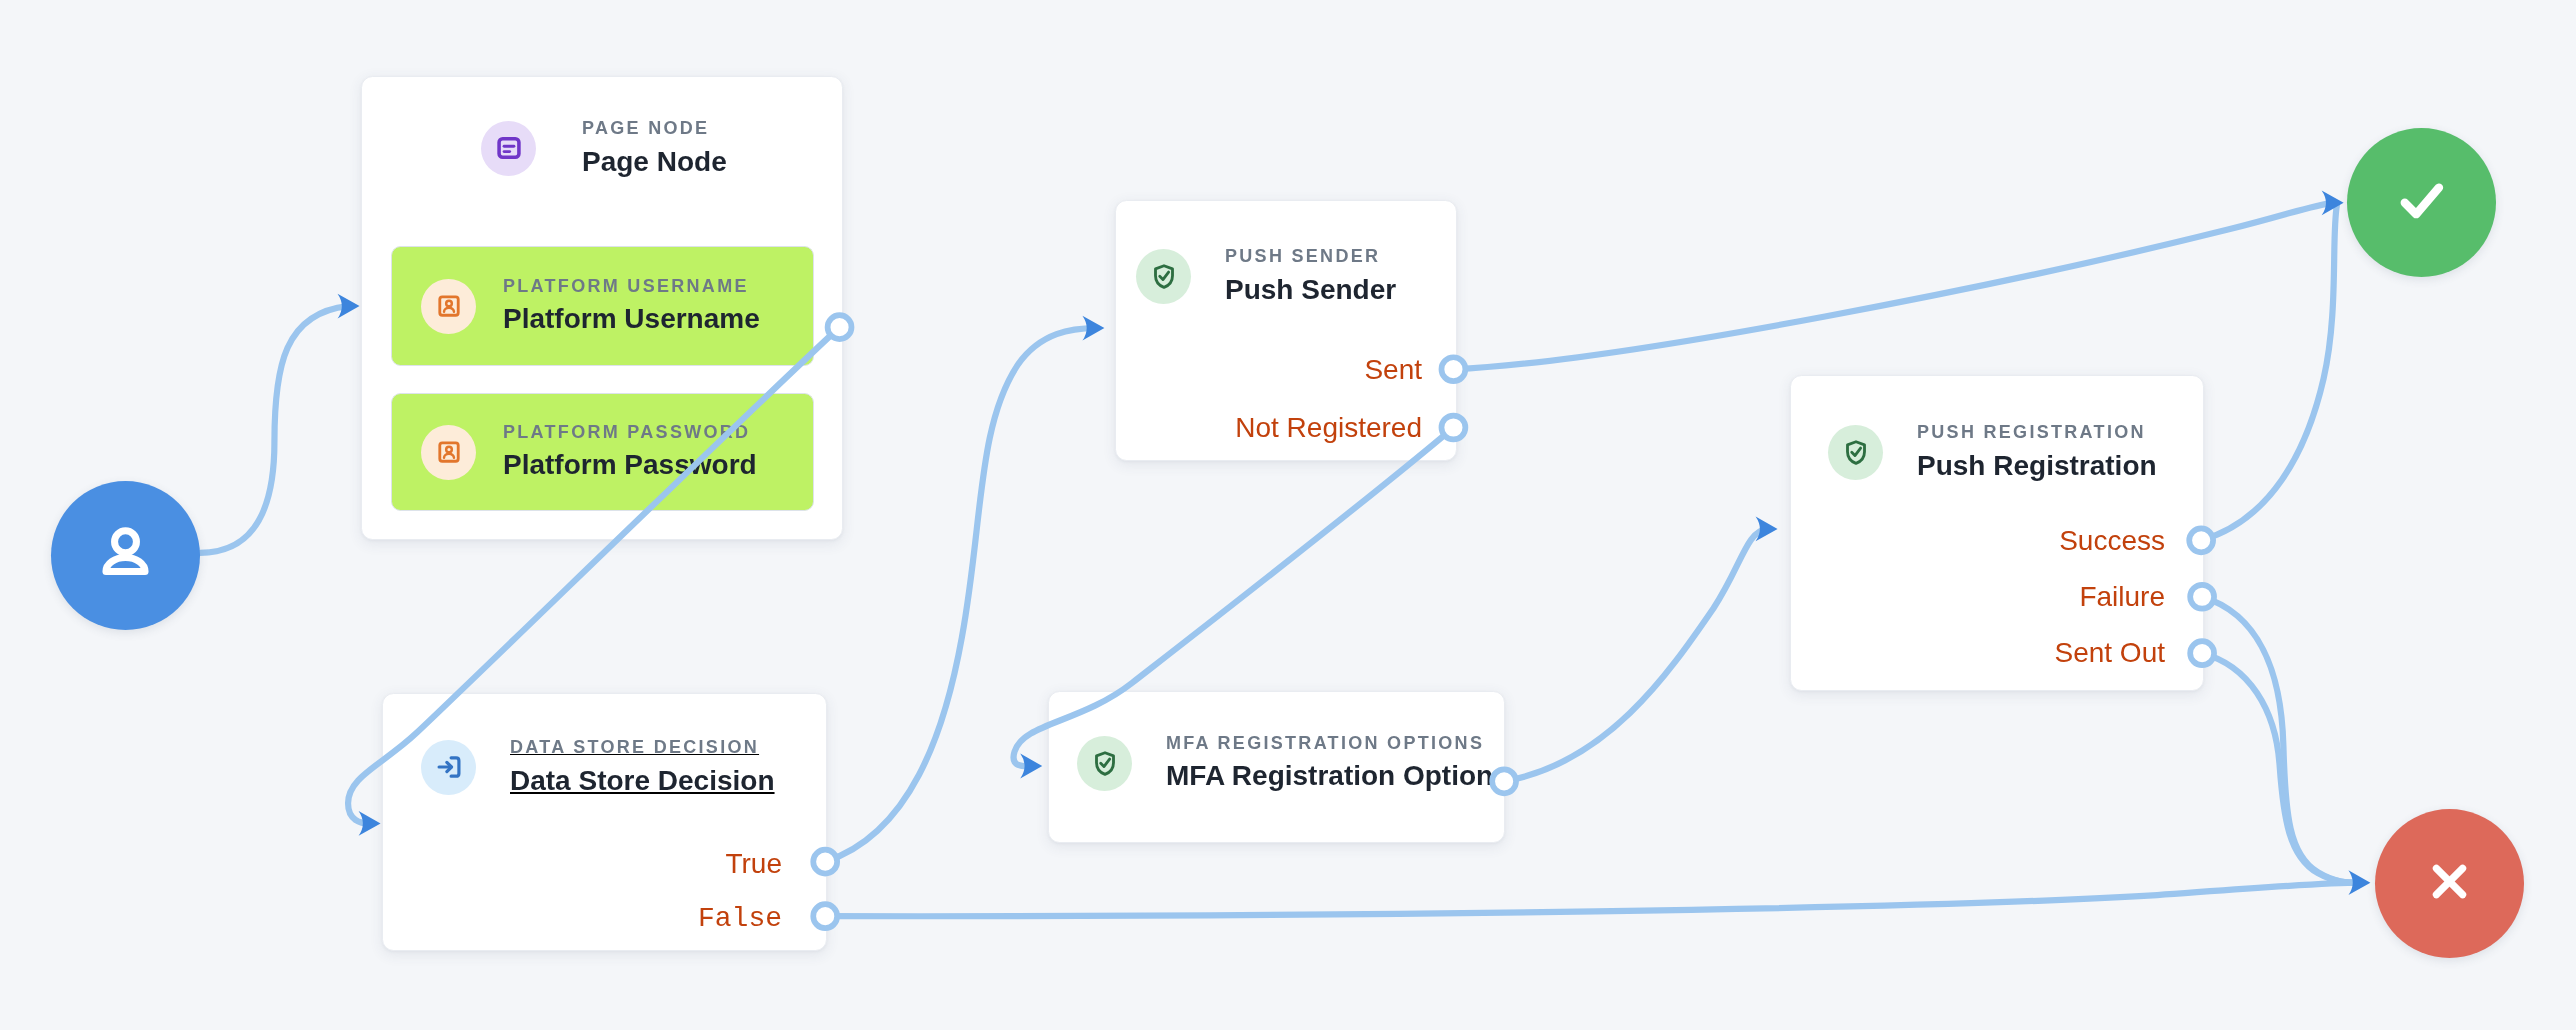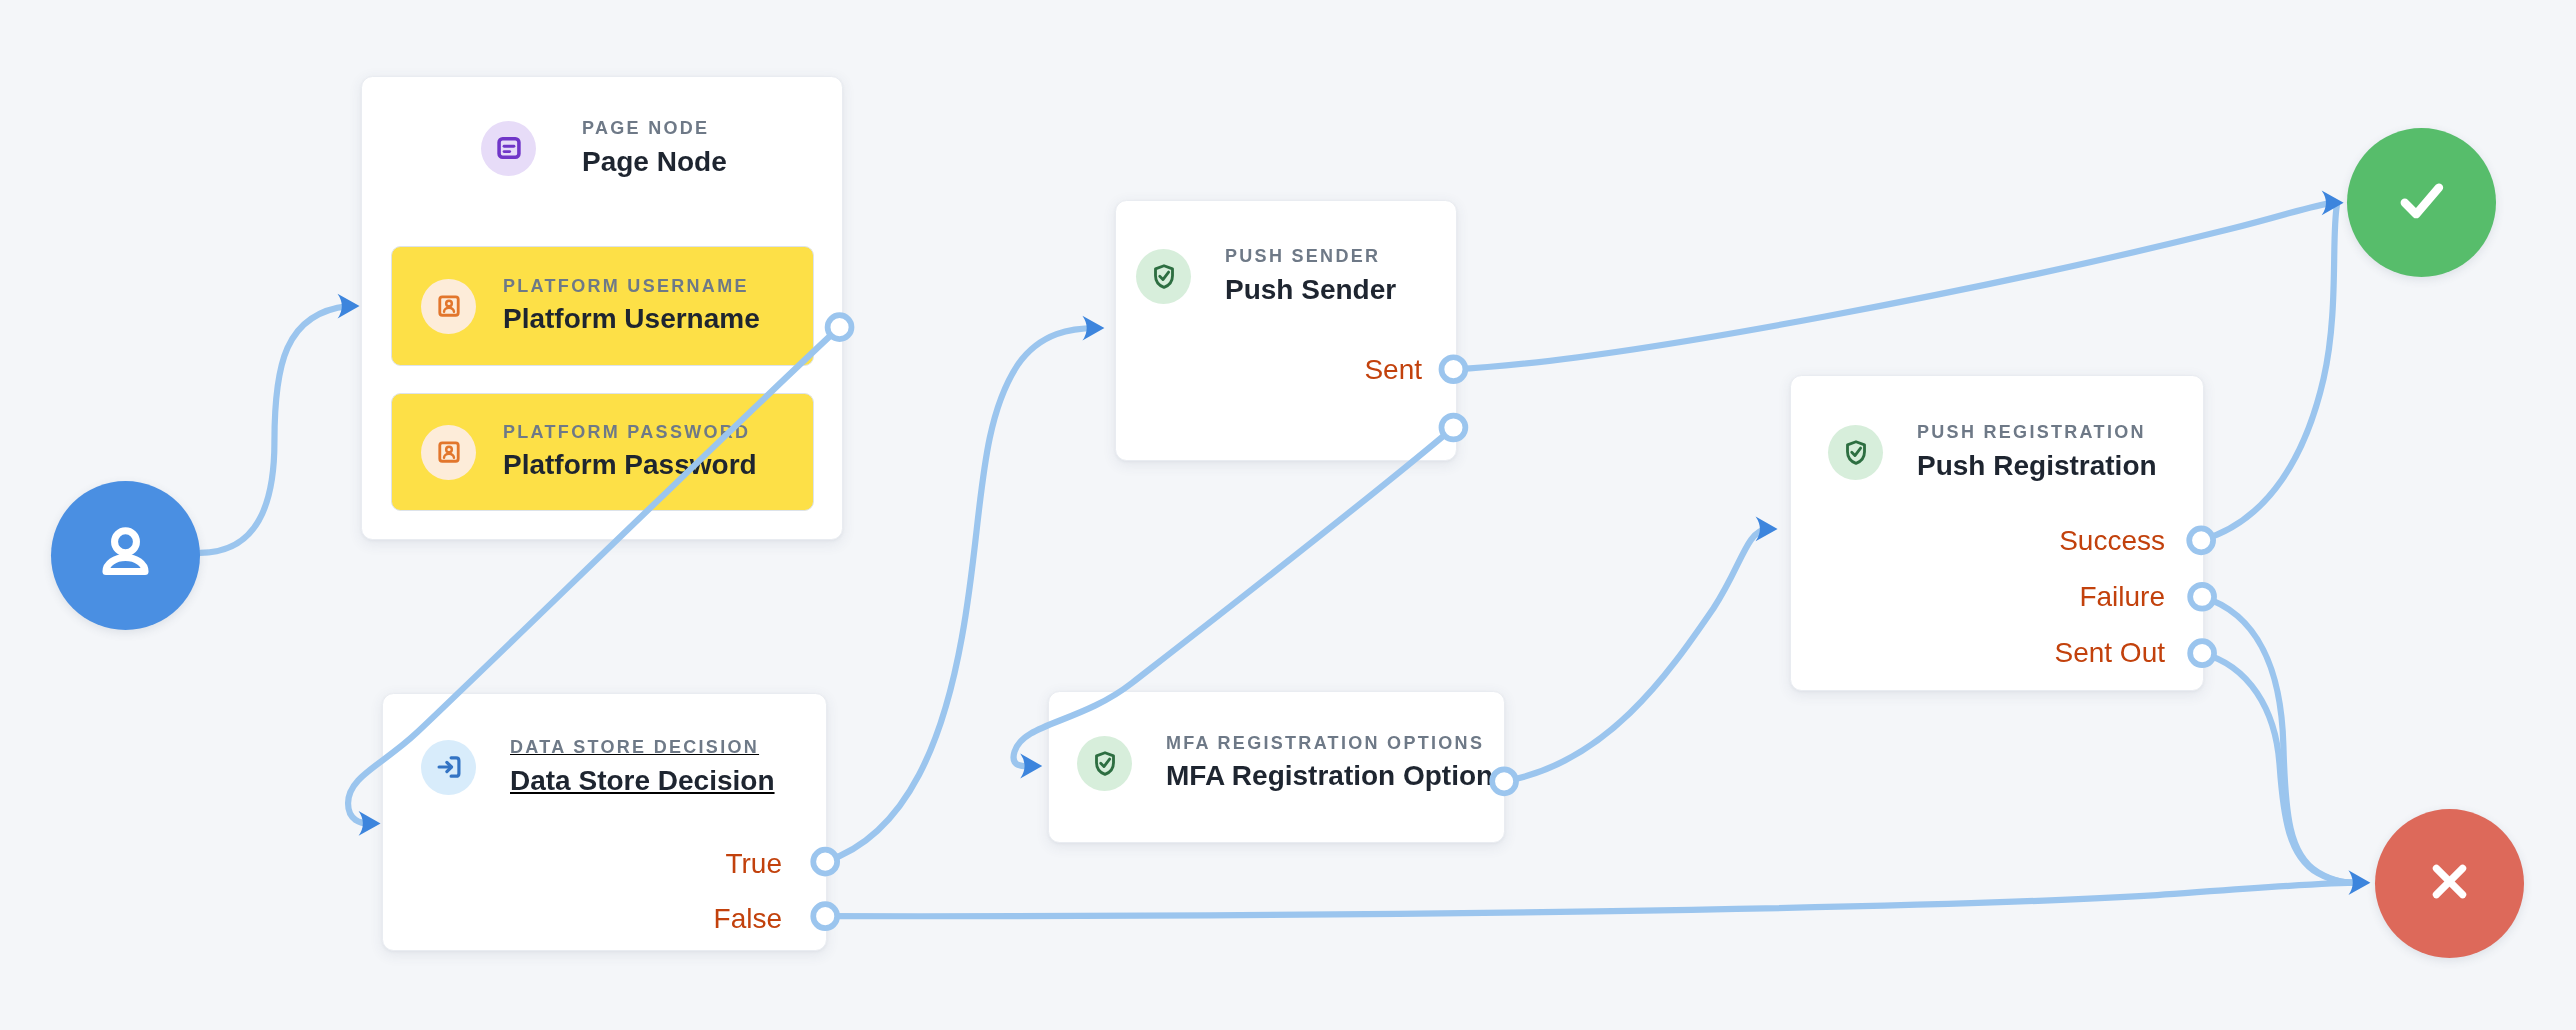--- a/index.html
+++ b/index.html
@@ -13,21 +13,21 @@
   .hdr-text{display:flex; flex-direction:column;}
   .tlabel{font-size:18px; letter-spacing:2.3px; color:#6e7987; font-weight:600; line-height:1; margin-bottom:8.6px; white-space:nowrap;}
   .ttitle{font-size:28px; font-weight:700; color:#1e2530; line-height:1.15; white-space:nowrap;}
   .icon-circle{width:55px; height:55px; border-radius:50%; flex:0 0 auto;
                display:flex; align-items:center; justify-content:center;}
   .ic-purple{background:#e7dcf8;}
   .ic-orange{background:#fdecd9;}
   .ic-blue{background:#d8ecfb;}
   .ic-green{background:#d7eedb;}
 
-  .subcard{position:absolute; background:#fde047; border:1.4px solid #dde3ea; border-radius:9.6px;
+  .subcard{position:absolute; background:#bef264; border:1.4px solid #dde3ea; border-radius:9.6px;
            display:flex; align-items:center; gap:27px; padding-left:29px; box-sizing:border-box;}
 
   .outputs{position:absolute; right:0;}
   .orow{display:flex; align-items:center; justify-content:flex-end;
         font-size:28px; color:#c2410c; white-space:nowrap;}
 
   
   .circle-node{position:absolute; width:149px; height:149px; border-radius:50%;
                display:flex; align-items:center; justify-content:center;
                box-shadow:0 2.9px 9.6px rgba(55,70,95,.12);}
@@ -100,39 +100,40 @@
           <polyline points="21,17.5 27.5,24 21,30.5"></polyline>
         </svg>
       </span>
       <div class="hdr-text">
         <span class="tlabel">DATA STORE DECISION</span>
         <span class="ttitle">Data Store Decision</span>
       </div>
     </div>
     <div class="outputs" style="top:142px;">
       <div class="orow" style="height:55px; padding-right:44px;">True</div>
-      <div class="orow" style="height:55px; padding-right:44px;">False</div>
+      <div class="orow" style="height:55px; padding-right:44px;font-family:Liberation Mono, monospace;">False</div>
     </div>
   </div>
 
   <div class="card" style="left:1115px; top:200px; width:340px; height:259px;">
     <div class="hdr" style="top:46px; padding-left:20px; gap:34px;">
       <span class="icon-circle ic-green">
         <svg width="34" height="34" viewBox="0 0 48 48" fill="none" stroke="#2d6e41" stroke-width="4" stroke-linecap="round" stroke-linejoin="round">
           <path d="M24 9.5 l12 4.5 v9.5 c0 8.5 -5.5 14 -12 16.5 c-6.5 -2.5 -12 -8 -12 -16.5 v-9.5 z"></path>
           <polyline points="18,24.5 22.5,29 30.5,18.5"></polyline>
         </svg>
       </span>
       <div class="hdr-text">
         <span class="tlabel">PUSH SENDER</span>
         <span class="ttitle">Push Sender</span>
       </div>
     </div>
     <div class="outputs" style="top:140px;">
       <div class="orow" style="height:58px; padding-right:34px;">Sent</div>
+      <div class="orow" style="height:58px; padding-right:34px;">Not Registered</div>
     </div>
   </div>
 
   <div class="card" style="left:1048px; top:691px; width:455px; height:150px;">
     <div class="hdr" style="top:0; bottom:8px; padding-left:28px; gap:34px;">
       <span class="icon-circle ic-green">
         <svg width="34" height="34" viewBox="0 0 48 48" fill="none" stroke="#2d6e41" stroke-width="4" stroke-linecap="round" stroke-linejoin="round">
           <path d="M24 9.5 l12 4.5 v9.5 c0 8.5 -5.5 14 -12 16.5 c-6.5 -2.5 -12 -8 -12 -16.5 v-9.5 z"></path>
           <polyline points="18,24.5 22.5,29 30.5,18.5"></polyline>
         </svg>

